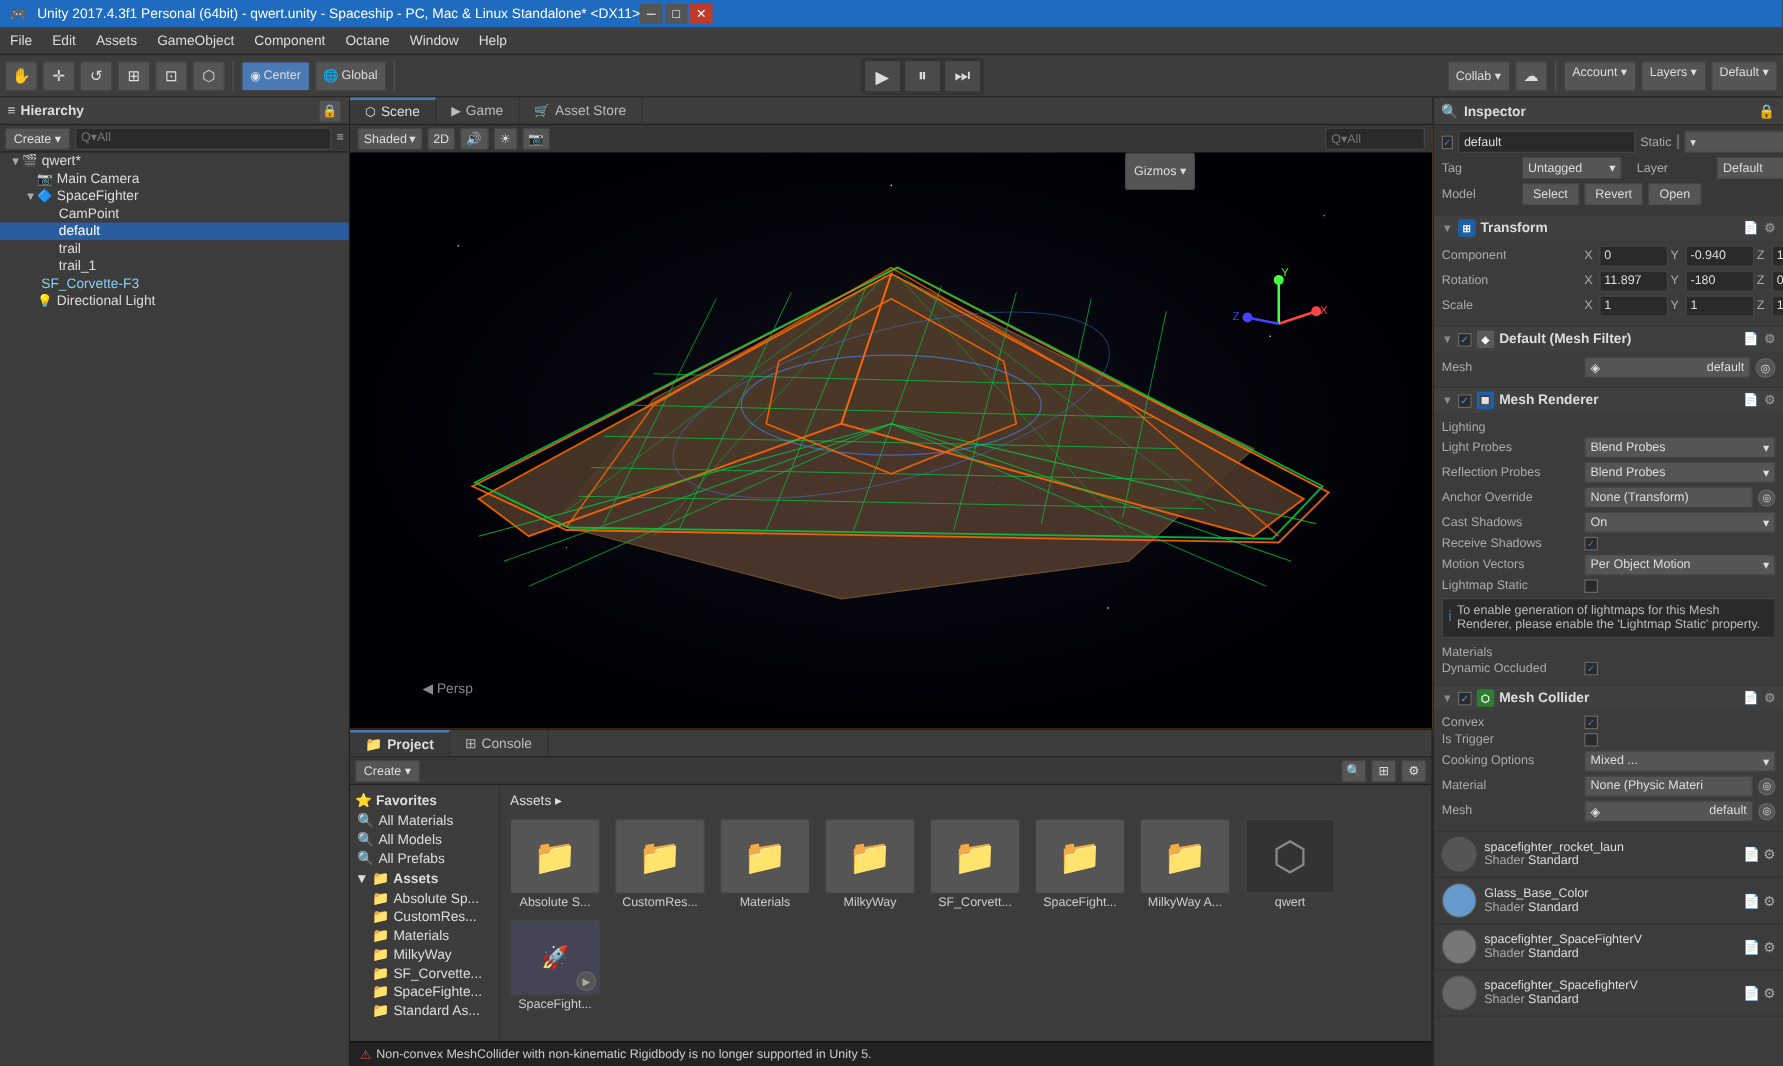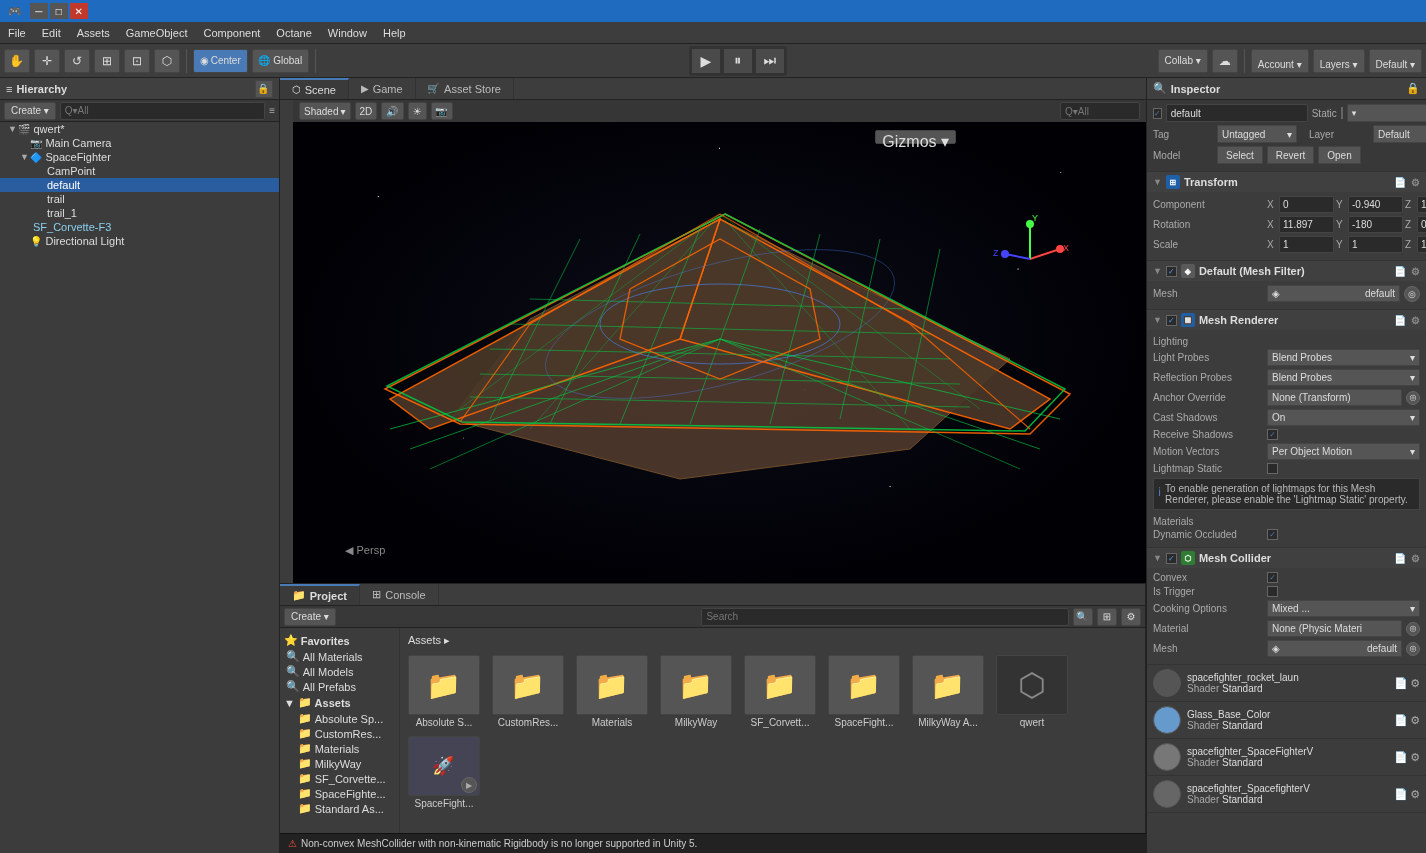--- a/index.html
+++ b/index.html
@@ -15,21 +15,21 @@
     #menu-bar { background: #3d3d3d; height: 22px; display: flex; align-items: center; border-bottom: 1px solid #222; }
     .menu-item { padding: 2px 8px; cursor: pointer; height: 100%; display: flex; align-items: center; color: #ddd; font-size: 11px; }
 
     
     #toolbar { background: #3d3d3d; height: 34px; display: flex; align-items: center; padding: 0 4px; gap: 4px; border-bottom: 1px solid #222; }
     .toolbar-btn { background: #555; border: 1px solid #444; color: #ddd; padding: 2px 6px; font-size: 10px; cursor: pointer; height: 24px; display: flex; align-items: center; gap: 2px; border-radius: 2px; }
     .toolbar-btn.active { background: #4a7ab5; }
     .toolbar-separator { width: 1px; height: 24px; background: #555; margin: 0 2px; }
     .toolbar-icon-btn { background: #555; border: 1px solid #444; color: #ddd; width: 26px; height: 24px; display: flex; align-items: center; justify-content: center; cursor: pointer; border-radius: 2px; font-size: 12px; }
     .play-btn { background: #4a4a4a; border: 1px solid #333; color: #ddd; width: 30px; height: 26px; display: flex; align-items: center; justify-content: center; cursor: pointer; font-size: 14px; }
-    .toolbar-dropdown { background: #555; border: 1px solid #444; color: #ddd; padding: 2px 6px; font-size: 10px; cursor: pointer; height: 24px; display: flex; align-items: flex-end; gap: 4px; border-radius: 2px; }
+    .toolbar-dropdown { background: #555; border: 1px solid #444; color: #ddd; padding: 2px 6px; font-size: 10px; cursor: pointer; height: 24px; display: flex; align-items: flex-start; gap: 4px; border-radius: 2px; }
 
     
     #main-layout { display: flex; height: calc(853px - 22px - 22px - 34px); }
 
     
     #hierarchy { width: 280px; background: #3c3c3c; border-right: 1px solid #222; display: flex; flex-direction: column; }
     .panel-header { background: #404040; height: 22px; display: flex; align-items: center; padding: 0 6px; border-bottom: 1px solid #222; font-size: 11px; font-weight: bold; gap: 4px; }
     .panel-toolbar { background: #383838; height: 22px; display: flex; align-items: center; padding: 0 4px; gap: 4px; border-bottom: 1px solid #222; }
     .small-btn { background: #555; border: 1px solid #444; color: #ddd; padding: 1px 6px; font-size: 10px; cursor: pointer; height: 18px; border-radius: 2px; }
     .search-input { background: #2a2a2a; border: 1px solid #444; color: #ddd; padding: 1px 4px; font-size: 10px; height: 18px; flex: 1; border-radius: 2px; }
@@ -44,28 +44,28 @@
     
     #center-area { flex: 1; display: flex; flex-direction: column; }
 
     
     #scene-tabs { background: #3d3d3d; height: 22px; display: flex; align-items: stretch; border-bottom: 1px solid #222; }
     .scene-tab { padding: 0 12px; display: flex; align-items: center; cursor: pointer; font-size: 11px; color: #bbb; border-right: 1px solid #333; gap: 4px; }
     .scene-tab.active { background: #3a3a3a; color: #ddd; border-top: 2px solid #4a7ab5; }
     .scene-tab-icon { font-size: 10px; }
 
     
-    #scene-viewport { flex: 1; position: relative; background: #a16207; overflow: hidden; margin-left: 13px; }
+    #scene-viewport { flex: 1; position: relative; background: #a16207; overflow: hidden; }
     .scene-toolbar { background: rgba(60,60,60,0.9); height: 22px; display: flex; align-items: center; padding: 0 6px; gap: 4px; position: absolute; top: 0; left: 0; right: 0; z-index: 10; }
     .scene-dropdown { background: #555; border: 1px solid #444; color: #ddd; padding: 1px 4px; font-size: 10px; height: 18px; cursor: pointer; border-radius: 2px; display: flex; align-items: center; gap: 2px; }
     .scene-search { background: #2a2a2a; border: 1px solid #444; color: #ddd; padding: 1px 4px; font-size: 10px; height: 18px; width: 80px; border-radius: 2px; }
     .spaceship-bg { width: 100%; height: 100%; background: radial-gradient(ellipse at center, #0d0d1a 0%, #000005 70%); position: absolute; }
 
     
-    .gizmos-btn { position: absolute; top: 26px; right: 100px; background: #555; border: 1px solid #444; color: #ddd; padding: 1px 6px; font-size: 16px; cursor: pointer; height: 14px; border-radius: 2px; }
+    .gizmos-btn { position: absolute; top: 26px; right: 100px; background: #555; border: 1px solid #444; color: #ddd; padding: 1px 6px; font-size: 10px; cursor: pointer; height: 30px; border-radius: 2px; }
 
     
     #bottom-panels { height: 250px; display: flex; border-top: 1px solid #222; }
     #project-panel { flex: 1; display: flex; flex-direction: column; border-right: 1px solid #222; }
     .bottom-tabs { background: #3d3d3d; height: 22px; display: flex; align-items: stretch; border-bottom: 1px solid #222; }
     .bottom-tab { padding: 0 12px; display: flex; align-items: center; cursor: pointer; font-size: 11px; color: #bbb; border-right: 1px solid #333; }
     .bottom-tab.active { background: #3a3a3a; color: #ddd; border-top: 2px solid #4a7ab5; }
     .project-content { flex: 1; display: flex; overflow: hidden; }
     .project-left { width: 120px; border-right: 1px solid #333; overflow-y: auto; padding: 4px 0; }
     .project-right { flex: 1; overflow: hidden; padding: 4px; }
@@ -145,20 +145,21 @@
 
     .bottom-proj-toolbar { background: #383838; height: 22px; display: flex; align-items: center; padding: 0 4px; gap: 4px; border-bottom: 1px solid #222; }
 
     .header-icon-btn { background: #555; border: 1px solid #444; color: #ddd; width: 18px; height: 18px; display: flex; align-items: center; justify-content: center; cursor: pointer; border-radius: 1px; font-size: 10px; margin-left: auto; }
   </style>
 </head>
 <body>
 
 <div id="title-bar">
   <span style="margin-right:8px;">🎮</span>
+  <span>Unity 2017.4.3f1 Personal (64bit) - qwert.unity - Spaceship - PC, Mac &amp; Linux Standalone* &lt;DX11&gt;</span>
   <div class="win-controls">
     <button class="win-btn">─</button>
     <button class="win-btn">□</button>
     <button class="win-btn close">✕</button>
   </div>
 </div>
 
 <div id="menu-bar">
   <div class="menu-item">File</div>
   <div class="menu-item">Edit</div>
@@ -401,21 +402,20 @@
           </div>
           <div class="bottom-tab">
             <span>⊞</span>
             <span style="margin-left:4px;">Console</span>
           </div>
         </div>
 
         <div class="bottom-proj-toolbar">
           <button class="small-btn">Create ▾</button>
           <div class="spacer"></div>
-          <input class="search-input" style="width: 200px;" placeholder="Search" value="">
           <div class="toolbar-icon-btn" style="width:20px;height:18px;font-size:10px;">🔍</div>
           <div class="toolbar-icon-btn" style="width:20px;height:18px;font-size:10px;">⊞</div>
           <div class="toolbar-icon-btn" style="width:20px;height:18px;font-size:10px;">⚙</div>
         </div>
 
         <div class="project-content">
 
           <div class="project-left">
             <div class="assets-tree-section">
               <span>⭐</span>

